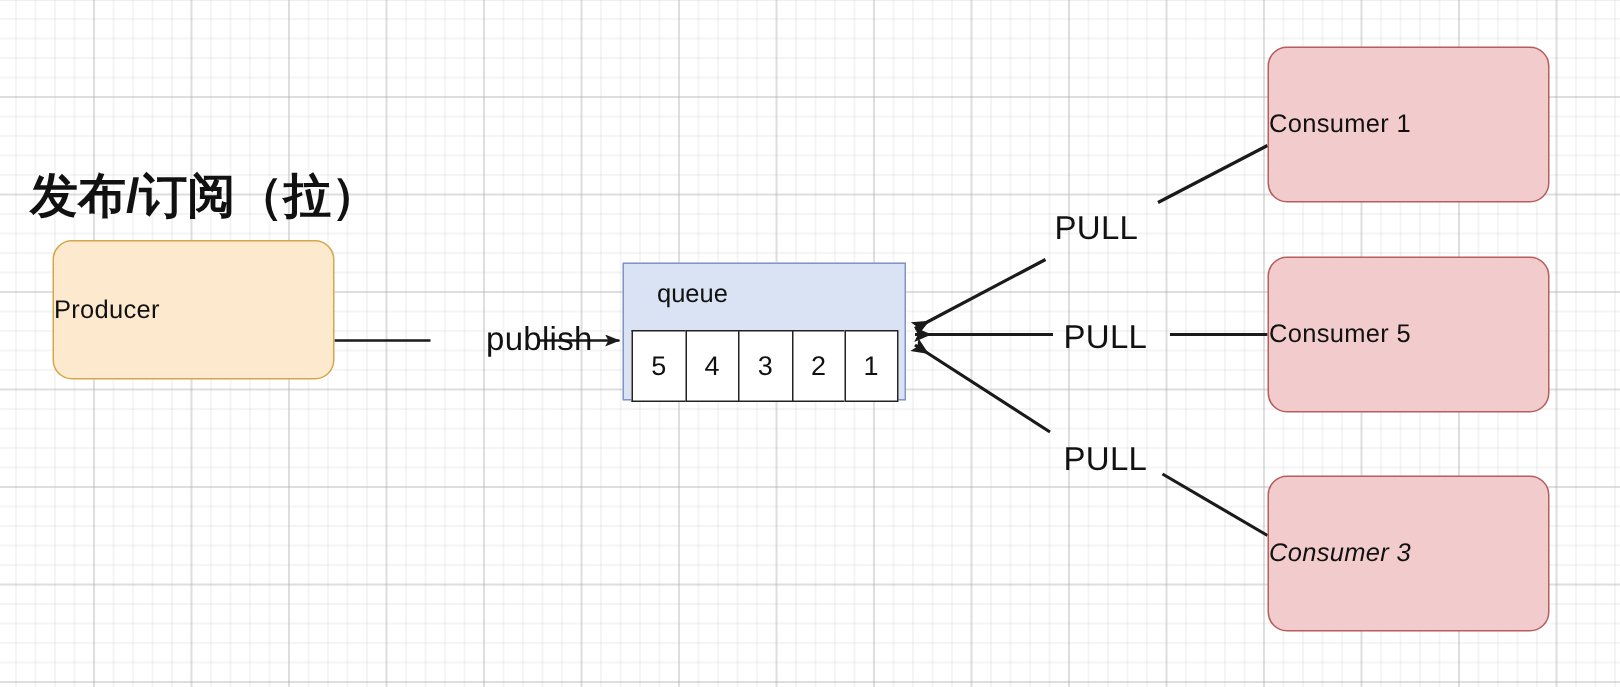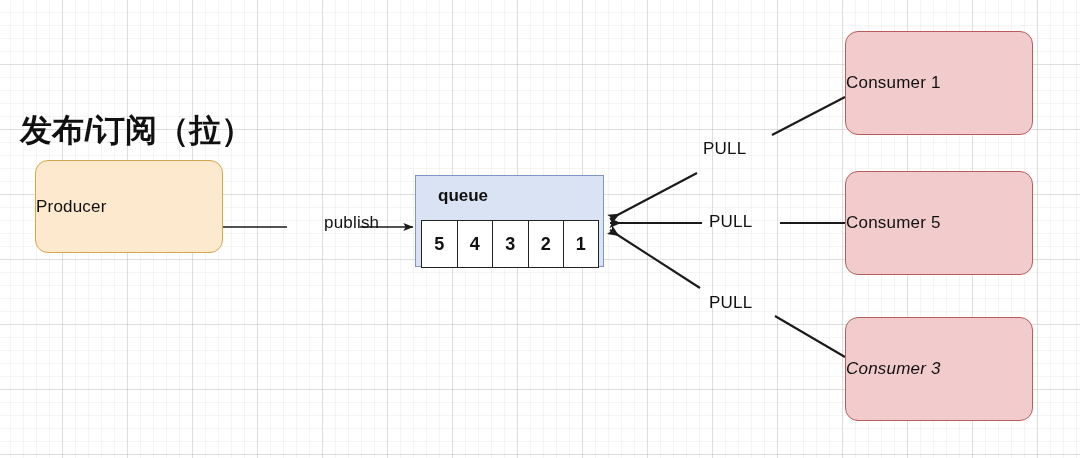--- a/index.html
+++ b/index.html
@@ -73,21 +73,20 @@
 
   .node-queue {
     position: absolute;
     left: 415px;
     top: 175px;
     width: 189px;
     height: 92px;
     box-sizing: border-box;
     background: #DAE3F3;
     border: 1.5px solid #8096C8;
-    font-weight: bold;
   }
   .queue-title {
     position: absolute;
     left: 22px;
     top: 10px;
     font-size: 17px;
     color: #111111;
   }
   .queue-cells {
     position: absolute;
@@ -107,21 +106,21 @@
     justify-content: center;
     font-size: 18px;
     color: #111111;
   }
   .queue-cell:last-child {
     border-right-width: 1.4px;
   }
 
   .edge-label {
     position: absolute;
-    font-size: 17px;
+    font-size: 22px;
     color: #111111;
     background: transparent;
     white-space: nowrap;
     letter-spacing: 0.2px;
   }
   .label-publish { left: 288px; top: 213px; margin-left: 36px; }
   .label-pull-1  { left: 703px; top: 139px; }
   .label-pull-2  { left: 709px; top: 212px; }
   .label-pull-3  { left: 709px; top: 293px; }
 

